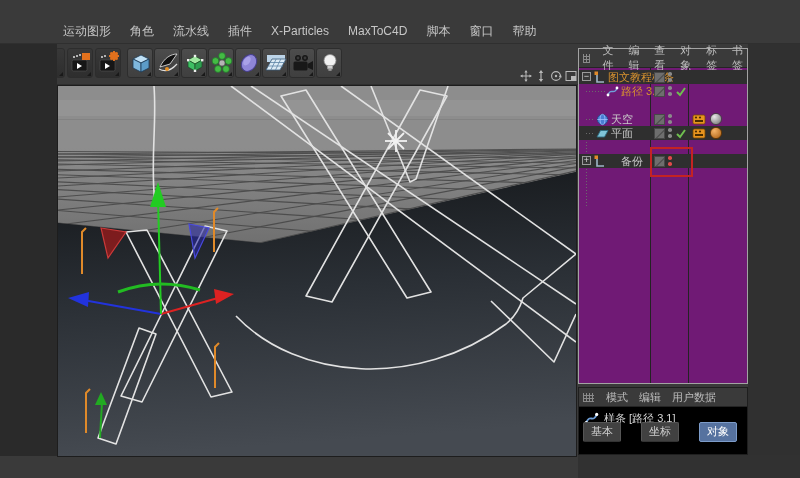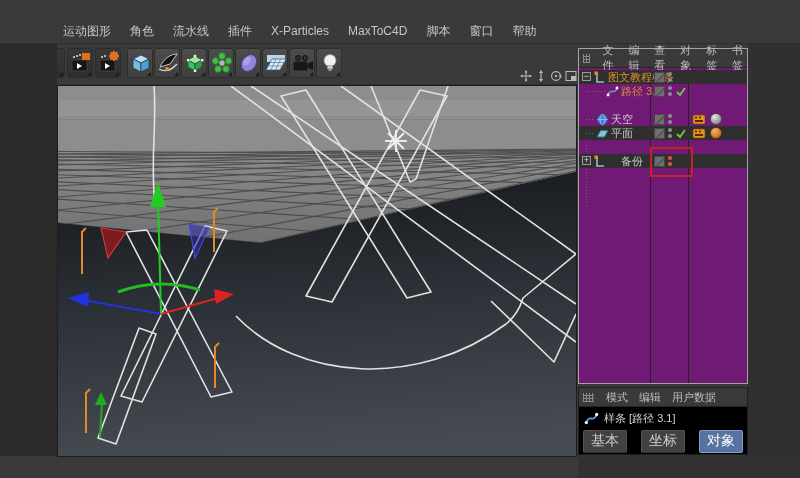--- a/index.html
+++ b/index.html
@@ -52,21 +52,21 @@
   .dots{position:absolute;left:89px;top:2px;width:4px;height:11px}
   .dot{position:absolute;left:0;width:3.5px;height:3.5px;border-radius:50%;background:#8a8a8a}
   .dot.b{top:6px}
   .dots.red .dot{background:#e04b4b}
   .check{position:absolute;left:95px;top:1px}
   .tags{position:absolute;left:113px;top:0;display:flex;gap:3px}
   .redbox{left:650px;top:147px;width:39px;height:26px;border:2px solid #c42323;z-index:9}
   
   .am{left:578px;top:387px;width:170px;height:68px;background:#000000;border:1px solid #1f1f1f;box-sizing:border-box}
   .am-obj{position:absolute;left:5px;top:23px;display:flex;align-items:center;gap:5px;font-size:11px;color:#d6d6d6}
-  .am-tabs{position:absolute;left:4px;top:42px;display:flex;gap:14px;font-size:14px}
+  .am-tabs{position:absolute;left:4px;top:34px;display:flex;gap:20px;font-size:11px}
   .tab{padding:1px 7px 2px;background:#414141;border:1px solid #555;border-bottom-color:#333;
        border-radius:2px;color:#cfcfcf;cursor:default}
   .tab.active{background:#56729f;border-color:#7d9cc9;color:#fff}
 </style>
 </head>
 <body>
 
 <div class="abs menubar">
   <span>运动图形</span>
   <span>角色</span>

